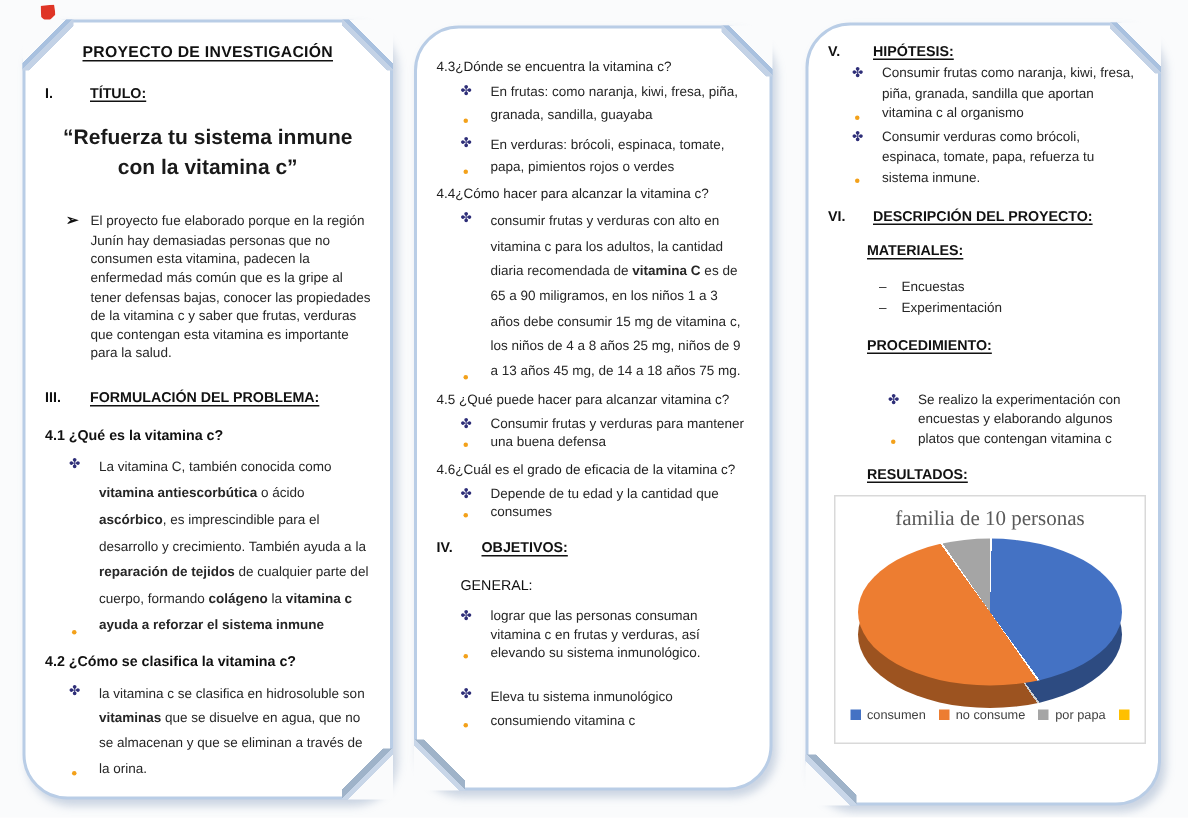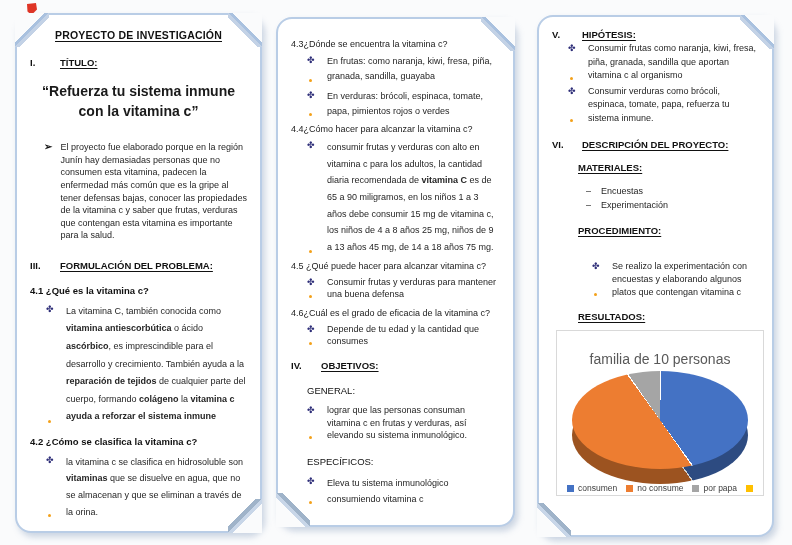--- a/index.html
+++ b/index.html
@@ -1,19 +1,19 @@
 <!DOCTYPE html>
 <html><head>
 <meta charset="utf-8">
 <title>Tríptico - Proyecto de Investigación</title>
 <style>
   html,body{margin:0;padding:0;}
   .sheet{position:relative;width:792px;height:545px;background:#fafbfc;overflow:hidden;
          font-family:"Liberation Sans",sans-serif;color:#262626;}
-  .panel{position:absolute;background:#fff;border:2px solid #b9cde6;border-radius:16px;
+  .panel{position:absolute;background:#fff;border:2px solid #b9cde6;border-radius:30px;
          box-shadow:3px 4px 6px rgba(125,150,185,.38);}
   .panel1{left:15px;top:13px;width:243px;height:516px;}
   .panel2{left:276px;top:17px;width:235px;height:506px;}
   .panel3{left:537px;top:15px;width:233px;height:518px;}
   .inner{position:relative;padding:12px 13px;height:calc(100% - 24px);overflow:hidden;}
   
   .fold{position:absolute;width:34px;height:34px;pointer-events:none;}
   .fold.tl{left:-2px;top:-2px;background:linear-gradient(315deg,rgba(255,255,255,0) 0 44%,#c3d2e6 44% 51%,#a9c1df 51% 57%,#fafbfc 57% 100%);}
   .fold.tr{right:-2px;top:-2px;background:linear-gradient(45deg,rgba(255,255,255,0) 0 44%,#c3d2e6 44% 51%,#a9c1df 51% 57%,#fafbfc 57% 100%);}
   .fold.br{right:-2px;bottom:-2px;background:linear-gradient(135deg,rgba(255,255,255,0) 0 40%,#9fb3c9 40% 49%,#c8d6e8 49% 56%,#fafbfc 56% 100%);}
@@ -39,21 +39,21 @@
   .ind1{padding-left:16px;}
   .ind2{padding-left:26px;}
   .ind3{padding-left:40px;}
   .subhead{font-size:9.5px;font-weight:bold;color:#111;margin:0 0 10px;}
   .subhead-n{font-size:9.5px;color:#111;margin:0 0 8px;}
   .dash-list{margin:0 0 12px;padding-left:34px;font-size:9px;line-height:1.55;}
   .dash-list .dli{display:flex;gap:10px;}
   
   .chart-box{margin:4px 0 0 4px;width:206px;height:164px;border:1px solid #d9d9d9;background:#fff;
              display:flex;flex-direction:column;align-items:center;}
-  .chart-title{margin-top:20px;font-size:14px;color:#595959;}
+  .chart-title{margin-top:8px;font-size:14px;color:#595959;font-family:Liberation Serif, serif;}
   .pie-wrap{position:relative;width:176px;height:112px;margin-top:4px;}
   .pie{position:absolute;left:0;width:176px;height:98px;border-radius:50%;}
   #pie-depth{top:15px;}
   #pie-top{top:0;}
   .legend{display:flex;gap:9px;align-items:center;justify-content:center;margin-top:0;}
   .legend .li{display:flex;gap:4px;align-items:center;font-size:8.5px;color:#404040;text-align:right;}
   .legend .sq{width:7px;height:7px;flex:none;}
 </style>
 </head>
 <body>
@@ -134,21 +134,20 @@
         <span class="roman">IV.</span>
         <span class="rh u">OBJETIVOS:</span>
       </div>
 
       <p class="subhead-n ind1" style="margin-top:10px;">GENERAL:</p>
       <div class="flower-item ind1" style="margin-bottom:14px;">
         <span class="bf">✤</span>
         <p class="body-t">lograr que las personas consuman vitamina c en frutas y verduras, así elevando su sistema inmunológico.</p>
       </div>
 
-      <p class="subhead-n ind1" style="margin-top:10px;">ESPECÍFICOS:</p>
       <div class="flower-item ind1">
         <span class="bf">✤</span>
         <p class="body-t" style="line-height:1.8;">Eleva tu sistema inmunológico consumiendo vitamina c</p>
       </div>
     </div>
     <div class="fold tr"></div>
     <div class="fold bl"></div>
   </section>
 
   <section class="panel panel3">

